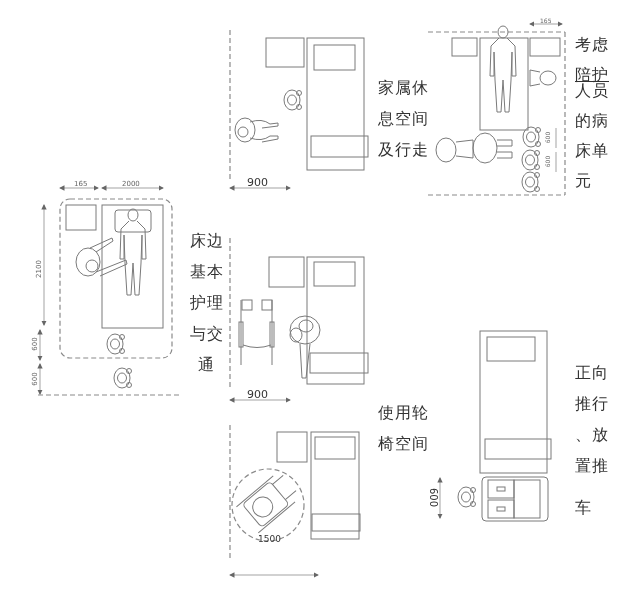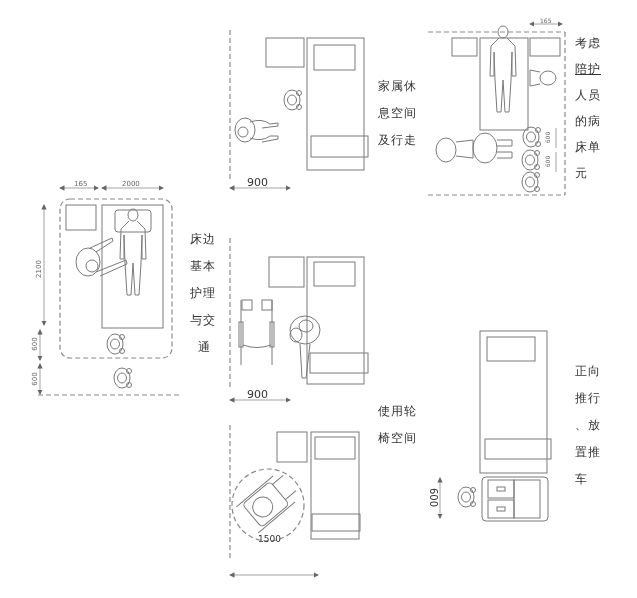--- a/index.html
+++ b/index.html
@@ -2,21 +2,21 @@
 <html><head>
   <meta charset="utf-8">
   <style>
     html, body { margin: 0; padding: 0; background: #ffffff; }
     body { width: 637px; height: 598px; position: relative; overflow: hidden;
            font-family: "DejaVu Serif", "Liberation Serif", serif; }
     svg.canvas { position: absolute; left: 0; top: 0; }
     .ln { stroke: #7a7a7a; stroke-width: 1; fill: none; }
     .lnd { stroke: #8a8a8a; stroke-width: 1.2; fill: none; stroke-dasharray: 5 3; }
     .lnl { stroke: #999; stroke-width: 0.9; fill: none; }
-    .cap { position: absolute; font-size: 12px; color: #333; line-height: 1; letter-spacing: 1px; }
+    .cap { position: absolute; font-size: 16px; color: #333; line-height: 1; letter-spacing: 1px; }
     .cap span { display: block; }
   </style>
 </head>
 <body>
 
 <svg class="canvas" width="637" height="598" viewBox="0 0 637 598">
   <defs>
     <marker id="arr" markerWidth="6" markerHeight="6" refX="5" refY="3" orient="auto">
       <path d="M0,0 L6,3 L0,6 z" fill="#666"></path>
     </marker>
@@ -181,31 +181,31 @@
 </div>
 
 <div class="cap" style="left:378px;top:74px;margin-top:6px;">
   <span style="margin-bottom:15px;">家属休</span>
   <span style="margin-bottom:15px;">息空间</span>
   <span>及行走</span>
 </div>
 
 <div class="cap" style="left:575px;top:37px;">
   <span style="margin-bottom:14px;">考虑</span>
-  <span style="margin-bottom:14px;text-decoration:underline;">陪护</span>
+  <span style="margin-bottom:0;text-decoration:underline;">陪护</span>
   <span style="margin-bottom:14px;text-align:right;">人员</span>
   <span style="margin-bottom:14px;">的病</span>
   <span style="margin-bottom:14px;text-align:center;">床单</span>
   <span>元</span>
 </div>
 
 <div class="cap" style="left:378px;top:405px;">
   <span style="margin-bottom:15px;">使用轮</span>
   <span>椅空间</span>
 </div>
 
 <div class="cap" style="left:575px;top:365px;">
   <span style="margin-bottom:15px;">正向</span>
   <span style="margin-bottom:15px;">推行</span>
   <span style="margin-bottom:15px;">、放</span>
-  <span style="margin-bottom:15px;">置推</span>
+  <span style="margin-bottom:26px;">置推</span>
   <span>车</span>
 </div>
 
 </body></html>

